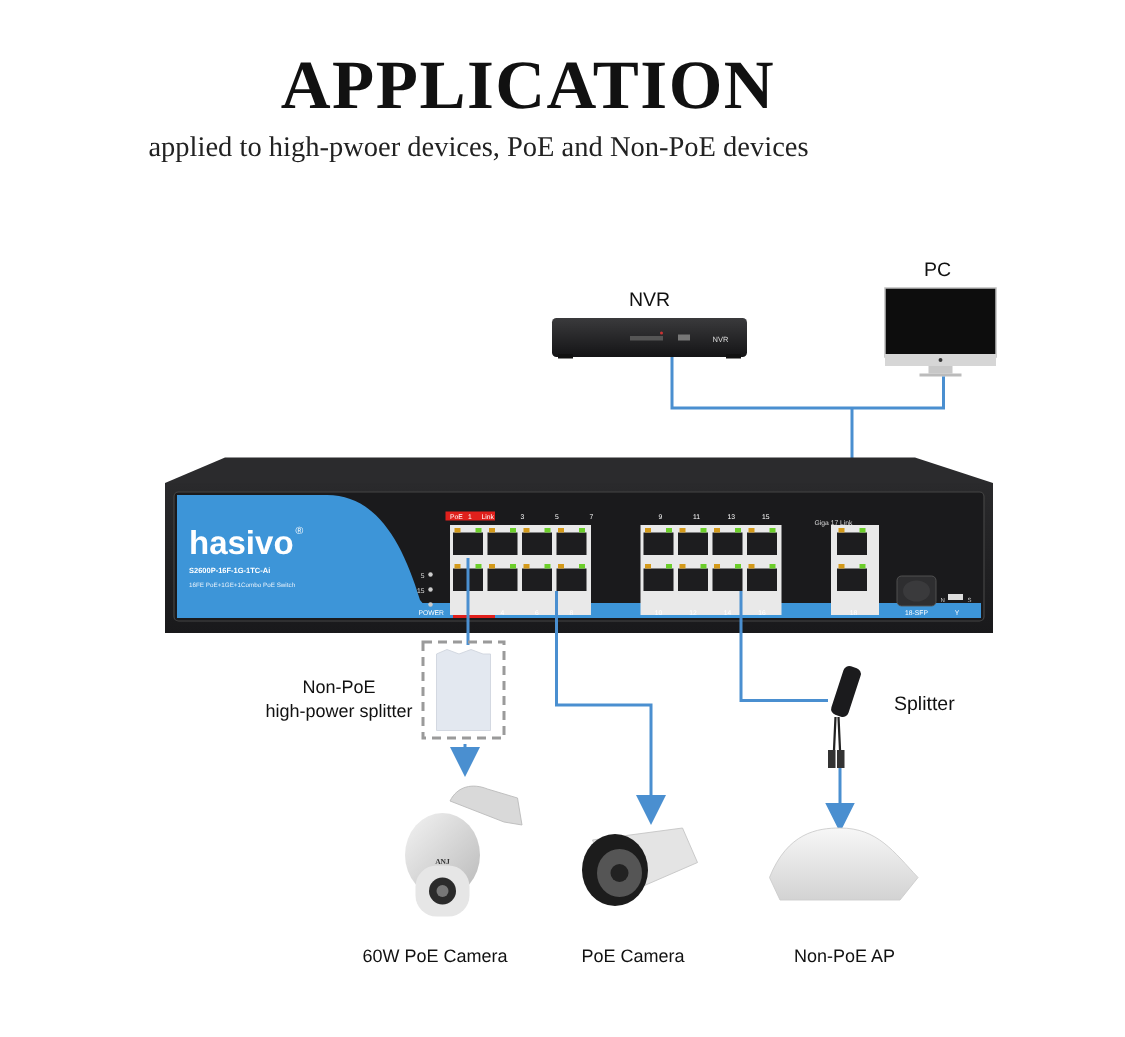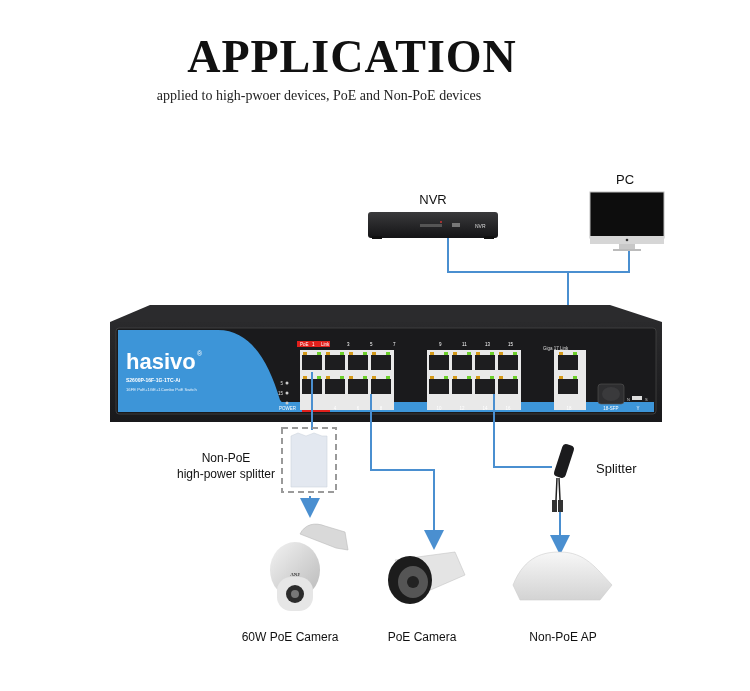--- a/index.html
+++ b/index.html
@@ -1,19 +1,19 @@
 <!DOCTYPE html>
 <html><head>
 <meta charset="utf-8">
 <style>
   html,body{margin:0;padding:0;background:#fff;}
   body{width:750px;height:691px;position:relative;overflow:hidden;font-family:"Liberation Sans",sans-serif;}
   .abs{position:absolute;}
   .title{left:0;width:704px;top:30px;text-align:center;font-family:"Liberation Serif",serif;font-size:46px;font-weight:bold;color:#111;letter-spacing:1px;}
-  .subtitle{left:0;width:638px;top:88px;text-align:center;font-family:"Liberation Serif",serif;font-size:14px;color:#222;}
+  .subtitle{left:0;width:638px;top:88px;text-align:center;font-family:"Liberation Serif",serif;font-size:19px;color:#222;}
   .lbl{font-size:13px;color:#111;}
   .wire{stroke:#4a8fd0;stroke-width:2;fill:none;}
   #diagram{position:absolute;left:0;top:0;}
 </style>
 </head>
 <body>
 
 <div class="abs title">APPLICATION</div>
 <div class="abs subtitle">applied to high-pwoer devices, PoE and Non-PoE devices</div>
 

